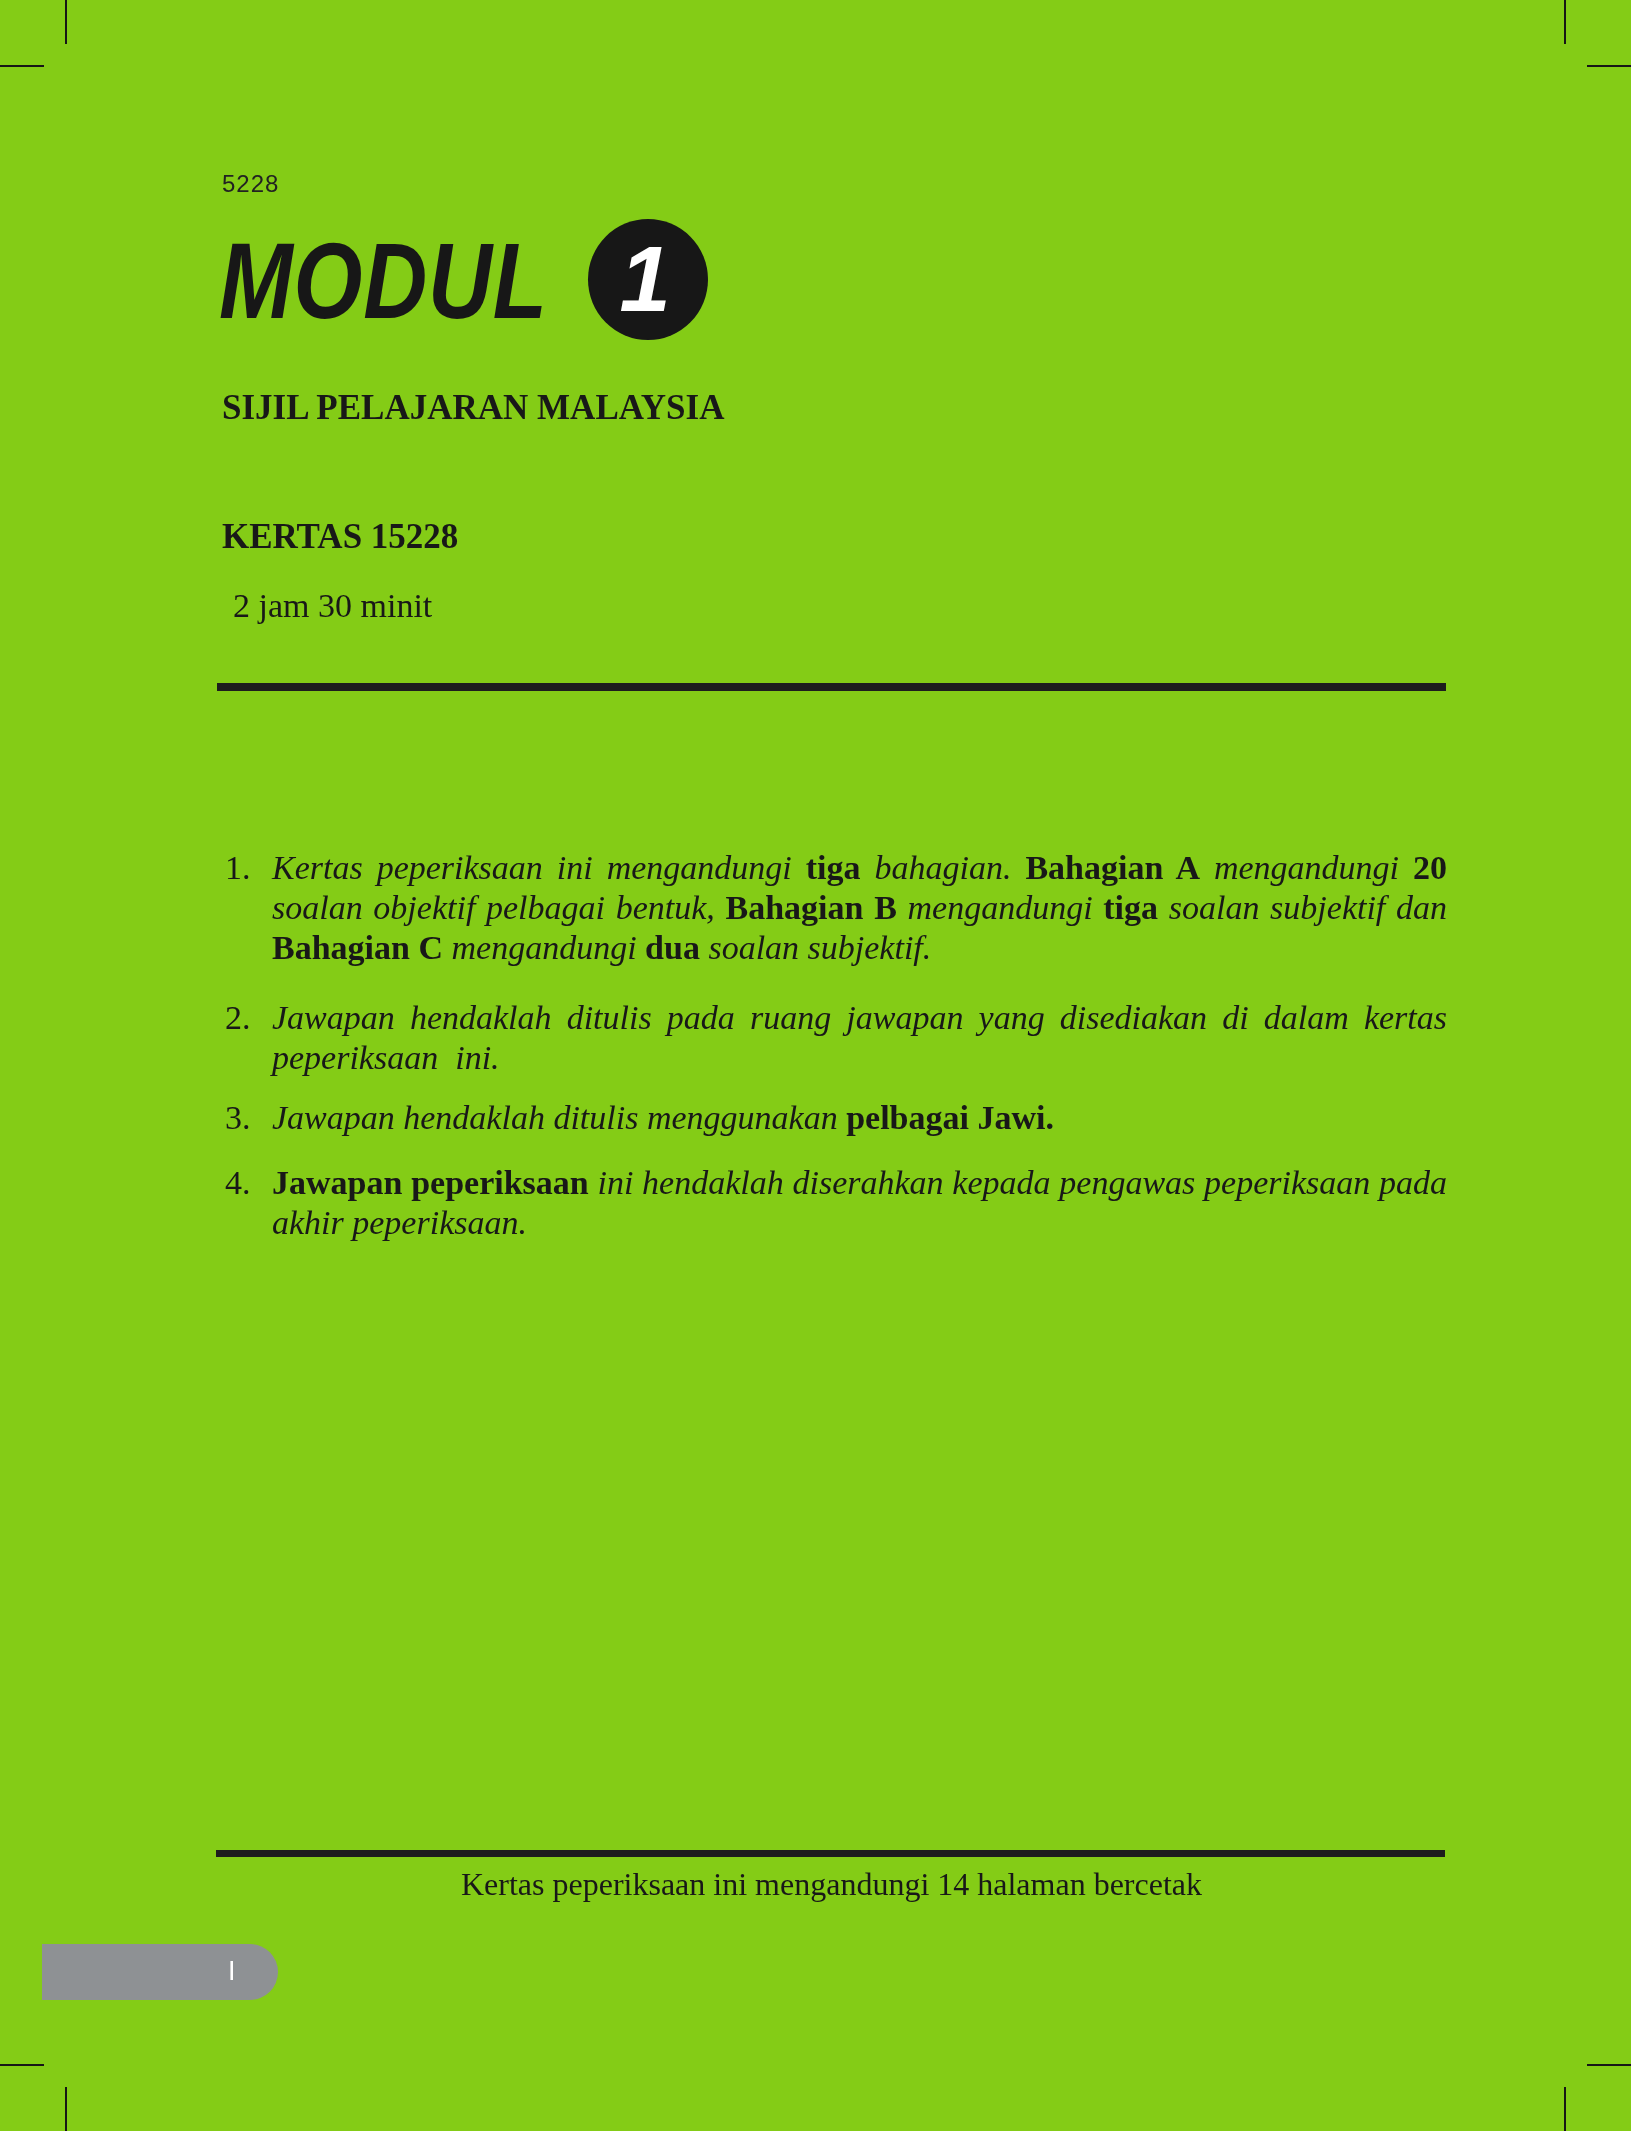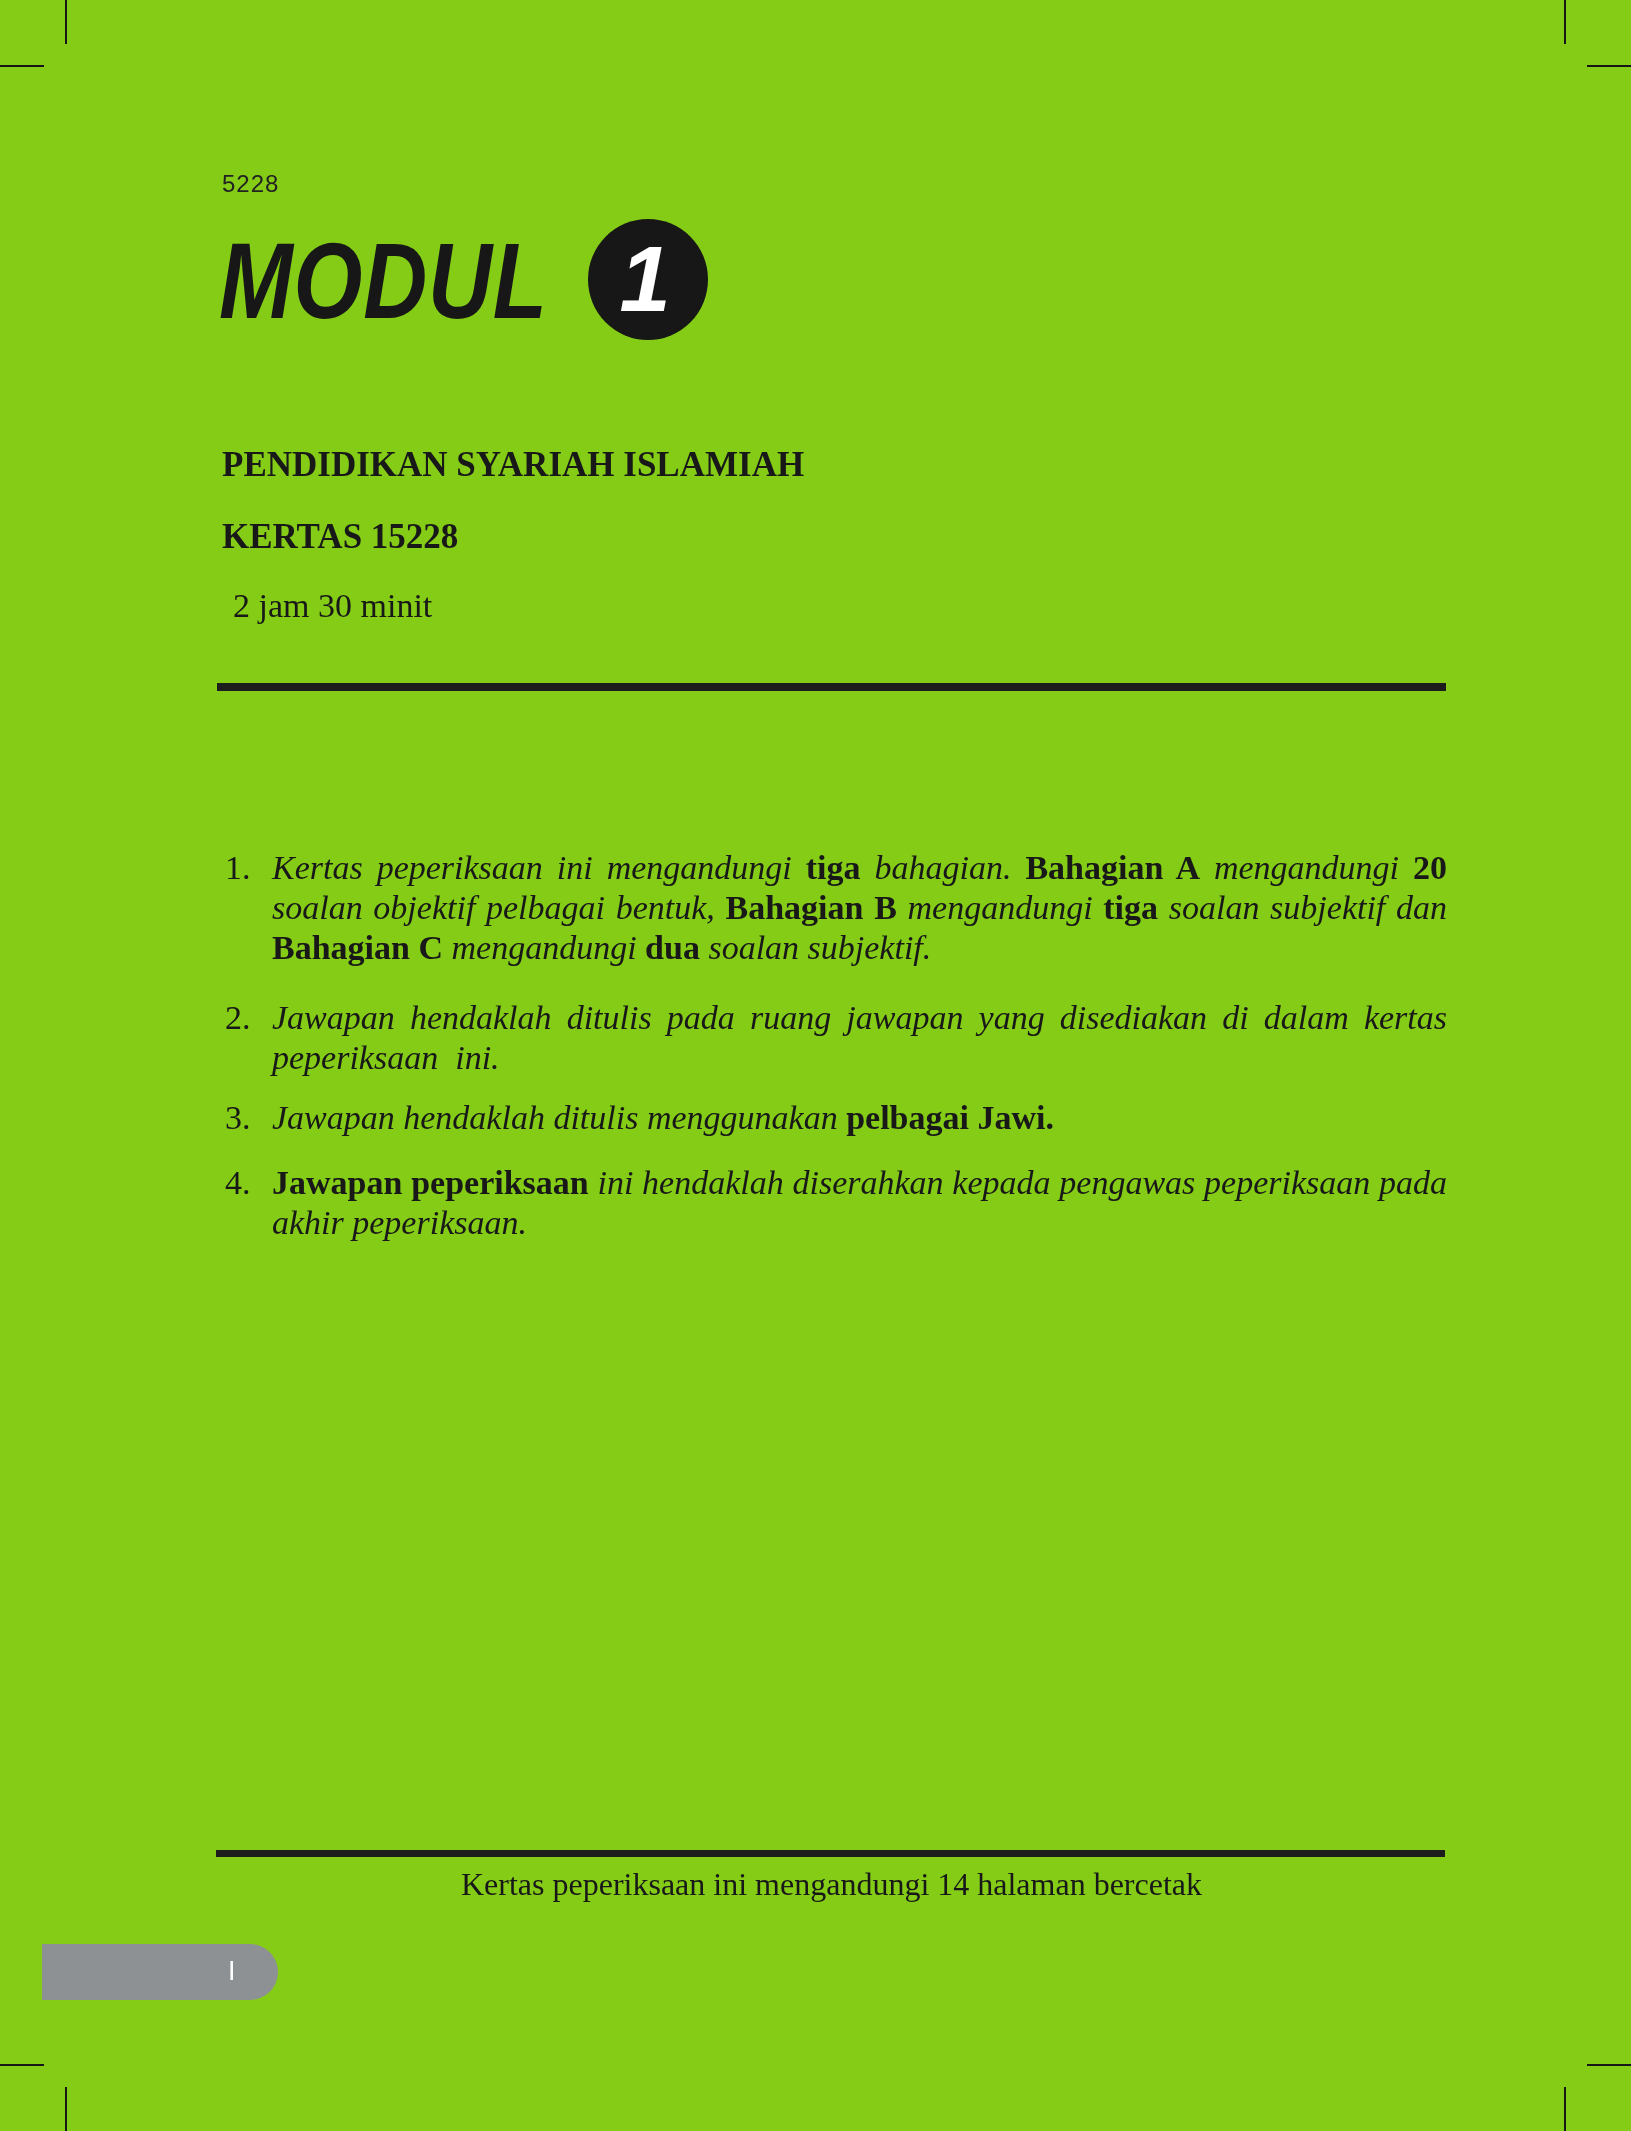--- a/index.html
+++ b/index.html
@@ -187,21 +187,21 @@
   <div class="crop v br-v"></div>
   <div class="crop h br-h"></div>
 
   <span class="code-top">5228</span>
 
   <div class="logo-text">MODUL</div>
   <div class="logo-badge">
     <span class="logo-badge-num">1</span>
   </div>
 
-  <div class="title-line title-2">PENDIDIKAN SYARIAH ISLAMIAH</div>
+  <div class="title-line title-1">SIJIL PELAJARAN MALAYSIA</div>
 
   <div class="kertas-row">
     <span>KERTAS 1</span>
     <span>5228</span>
   </div>
 
   <div class="duration">2 jam 30 minit</div>
 
   <div class="rule rule-top"></div>
 

